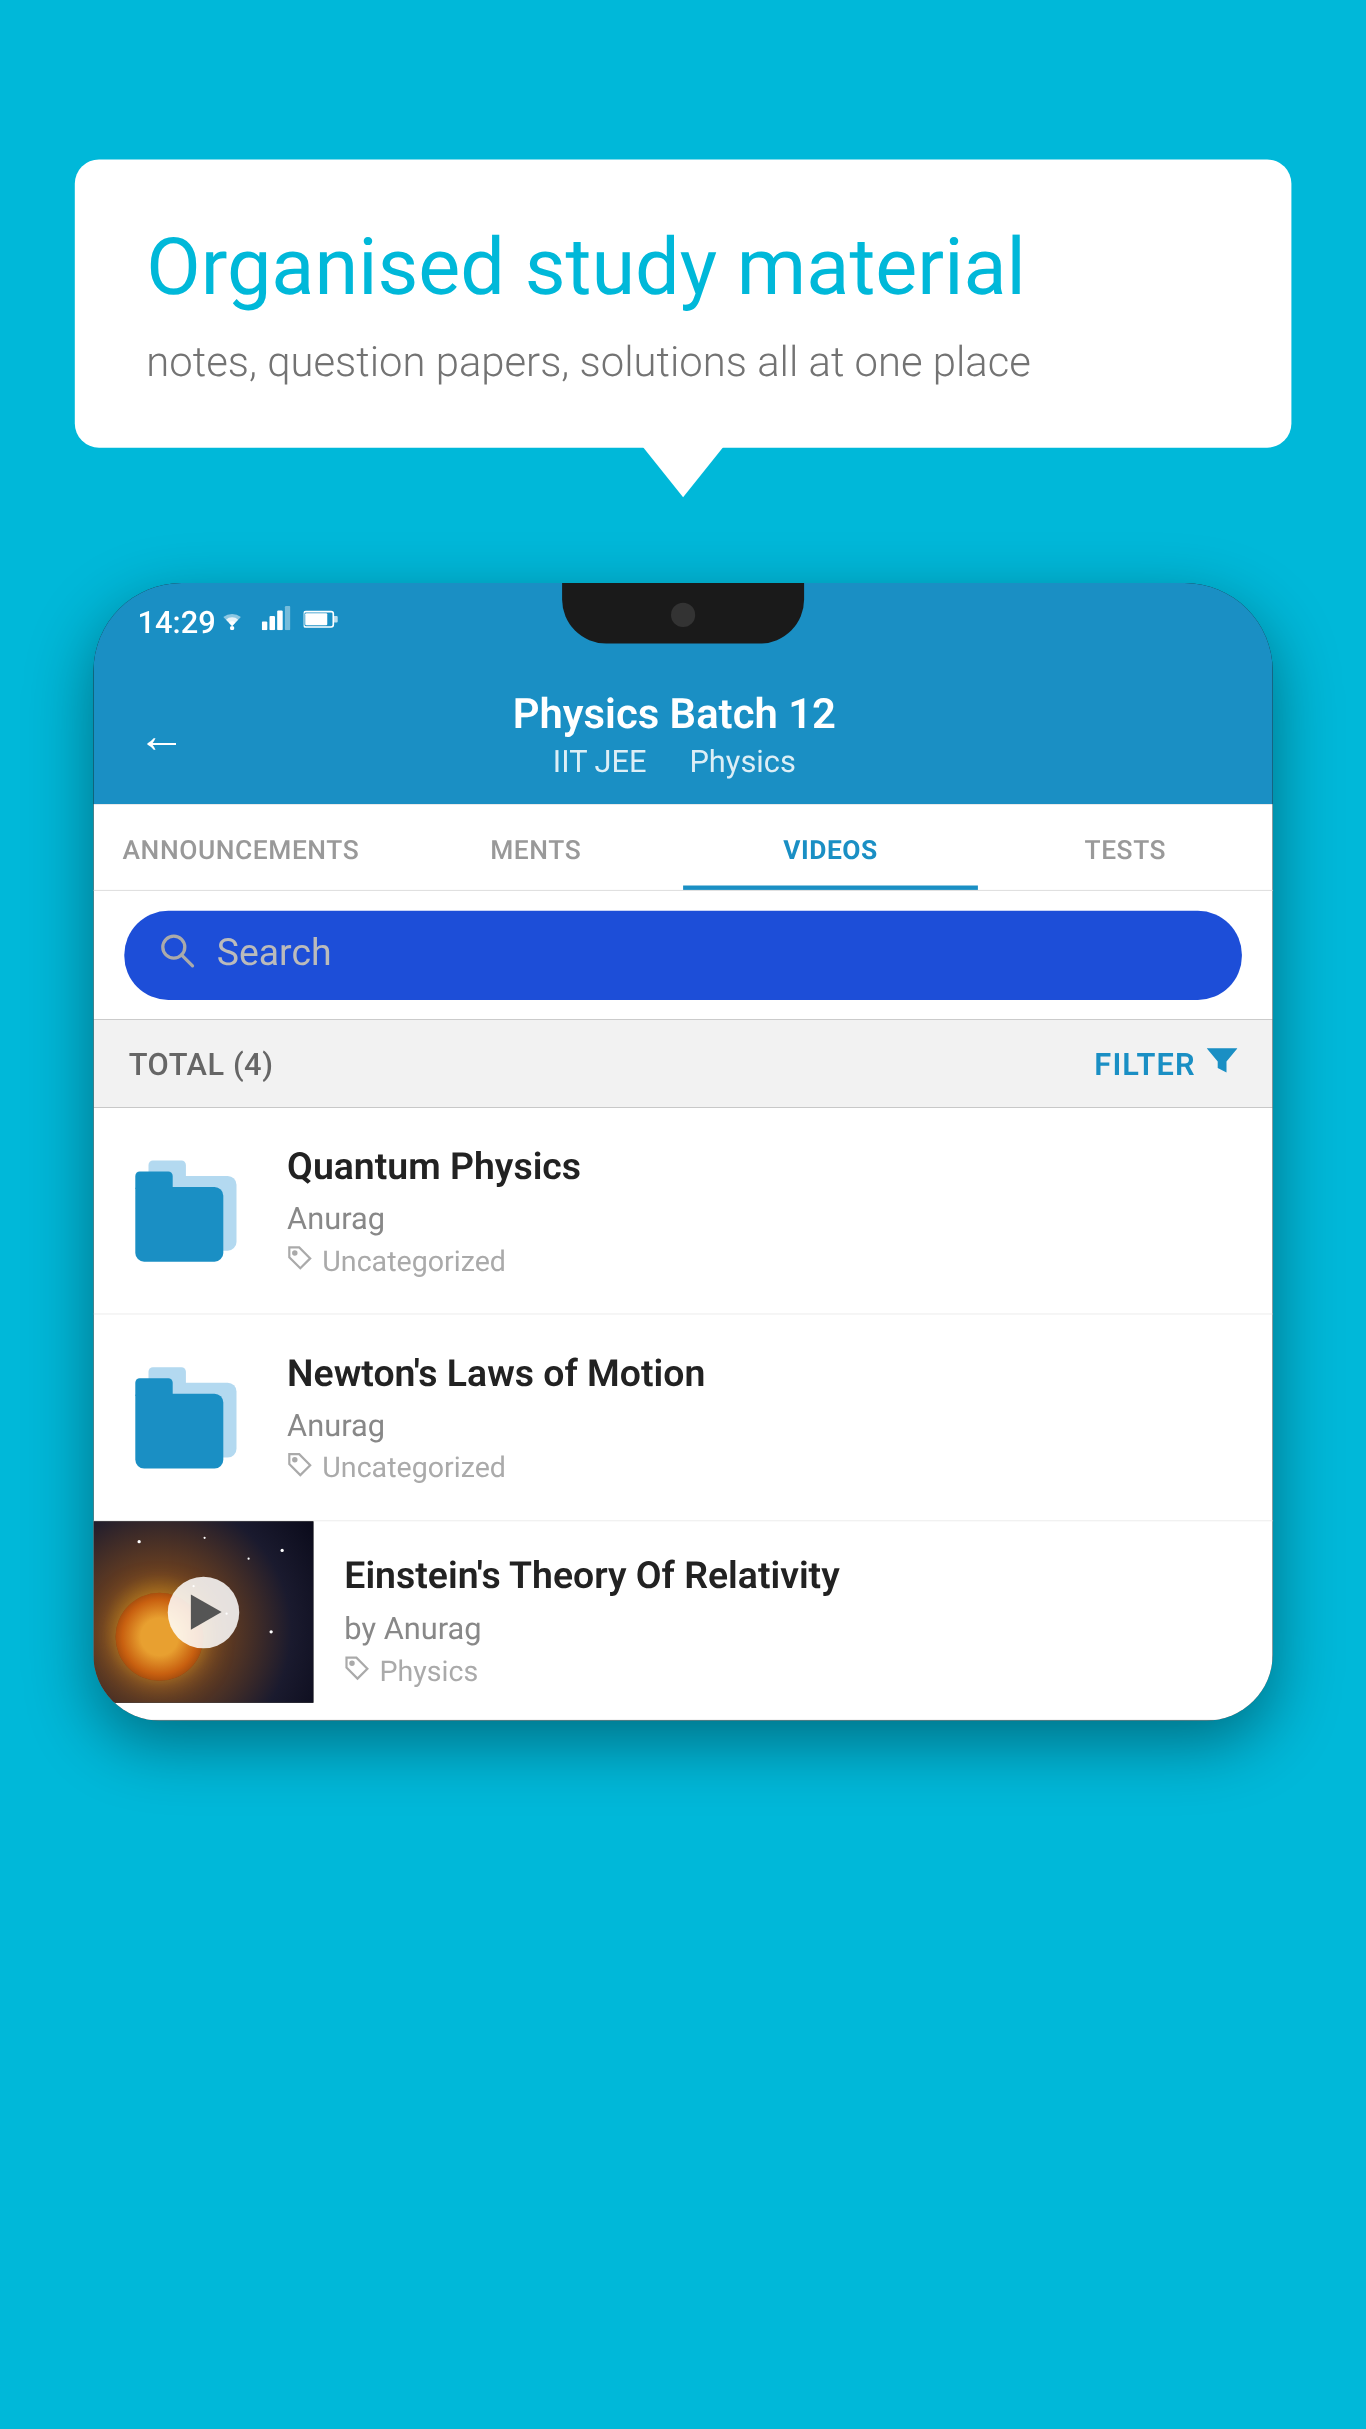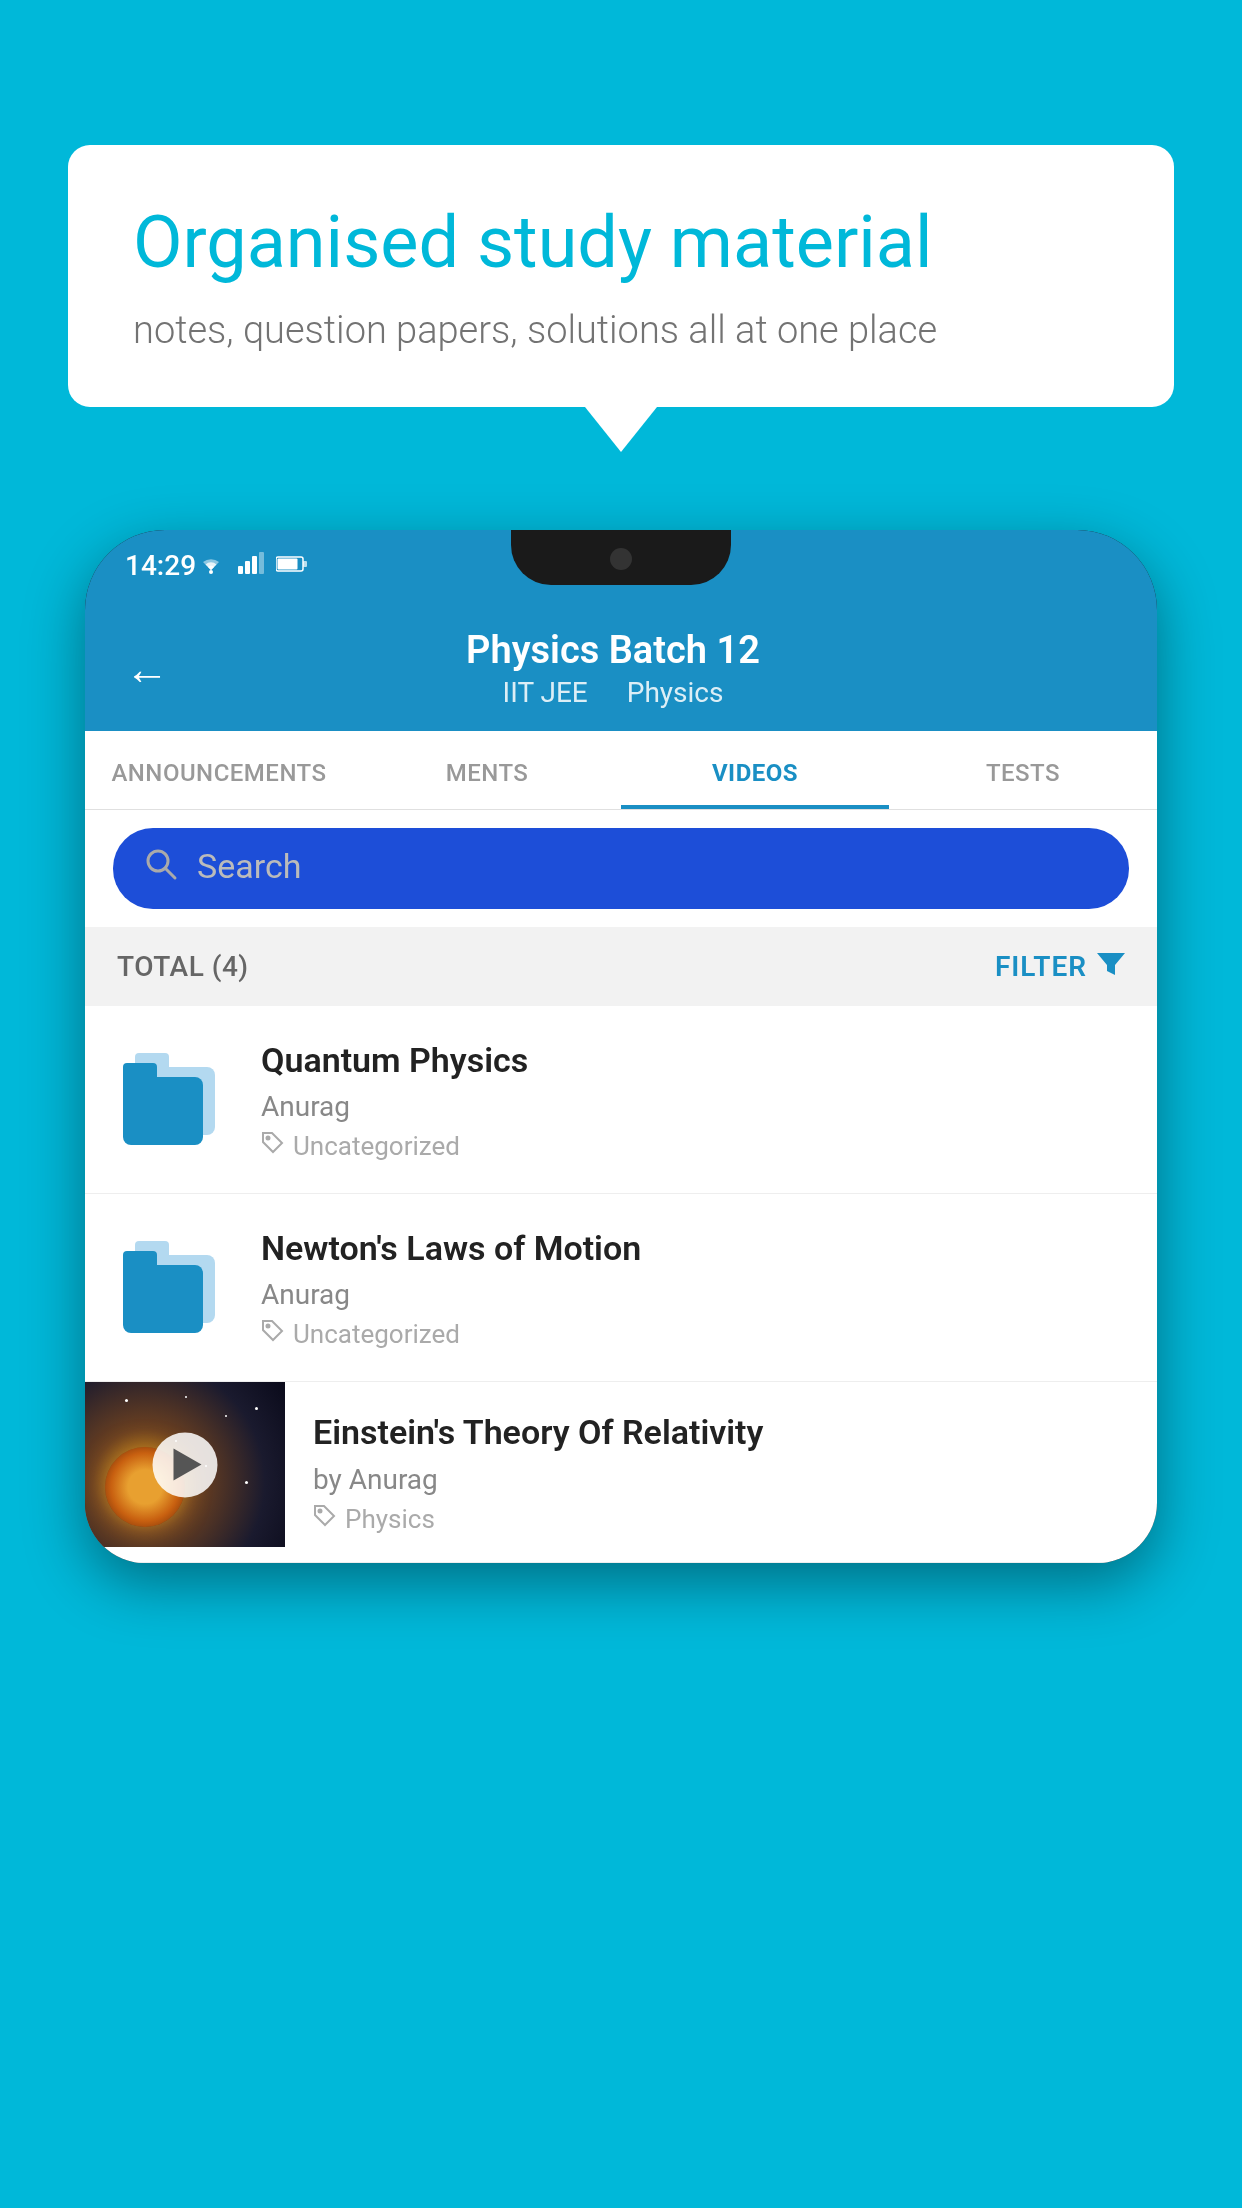--- a/index.html
+++ b/index.html
@@ -258,21 +258,21 @@
     }
 
     
     .video-list {
       background: white;
       overflow: hidden;
     }
 
     .video-item {
       display: flex;
-      align-items: center;
+      align-items: flex-end;
       padding: 32px 28px;
       border-bottom: 1px solid #eee;
       gap: 28px;
       cursor: pointer;
     }
 
     .video-thumb {
       width: 120px;
       height: 120px;
       flex-shrink: 0;

